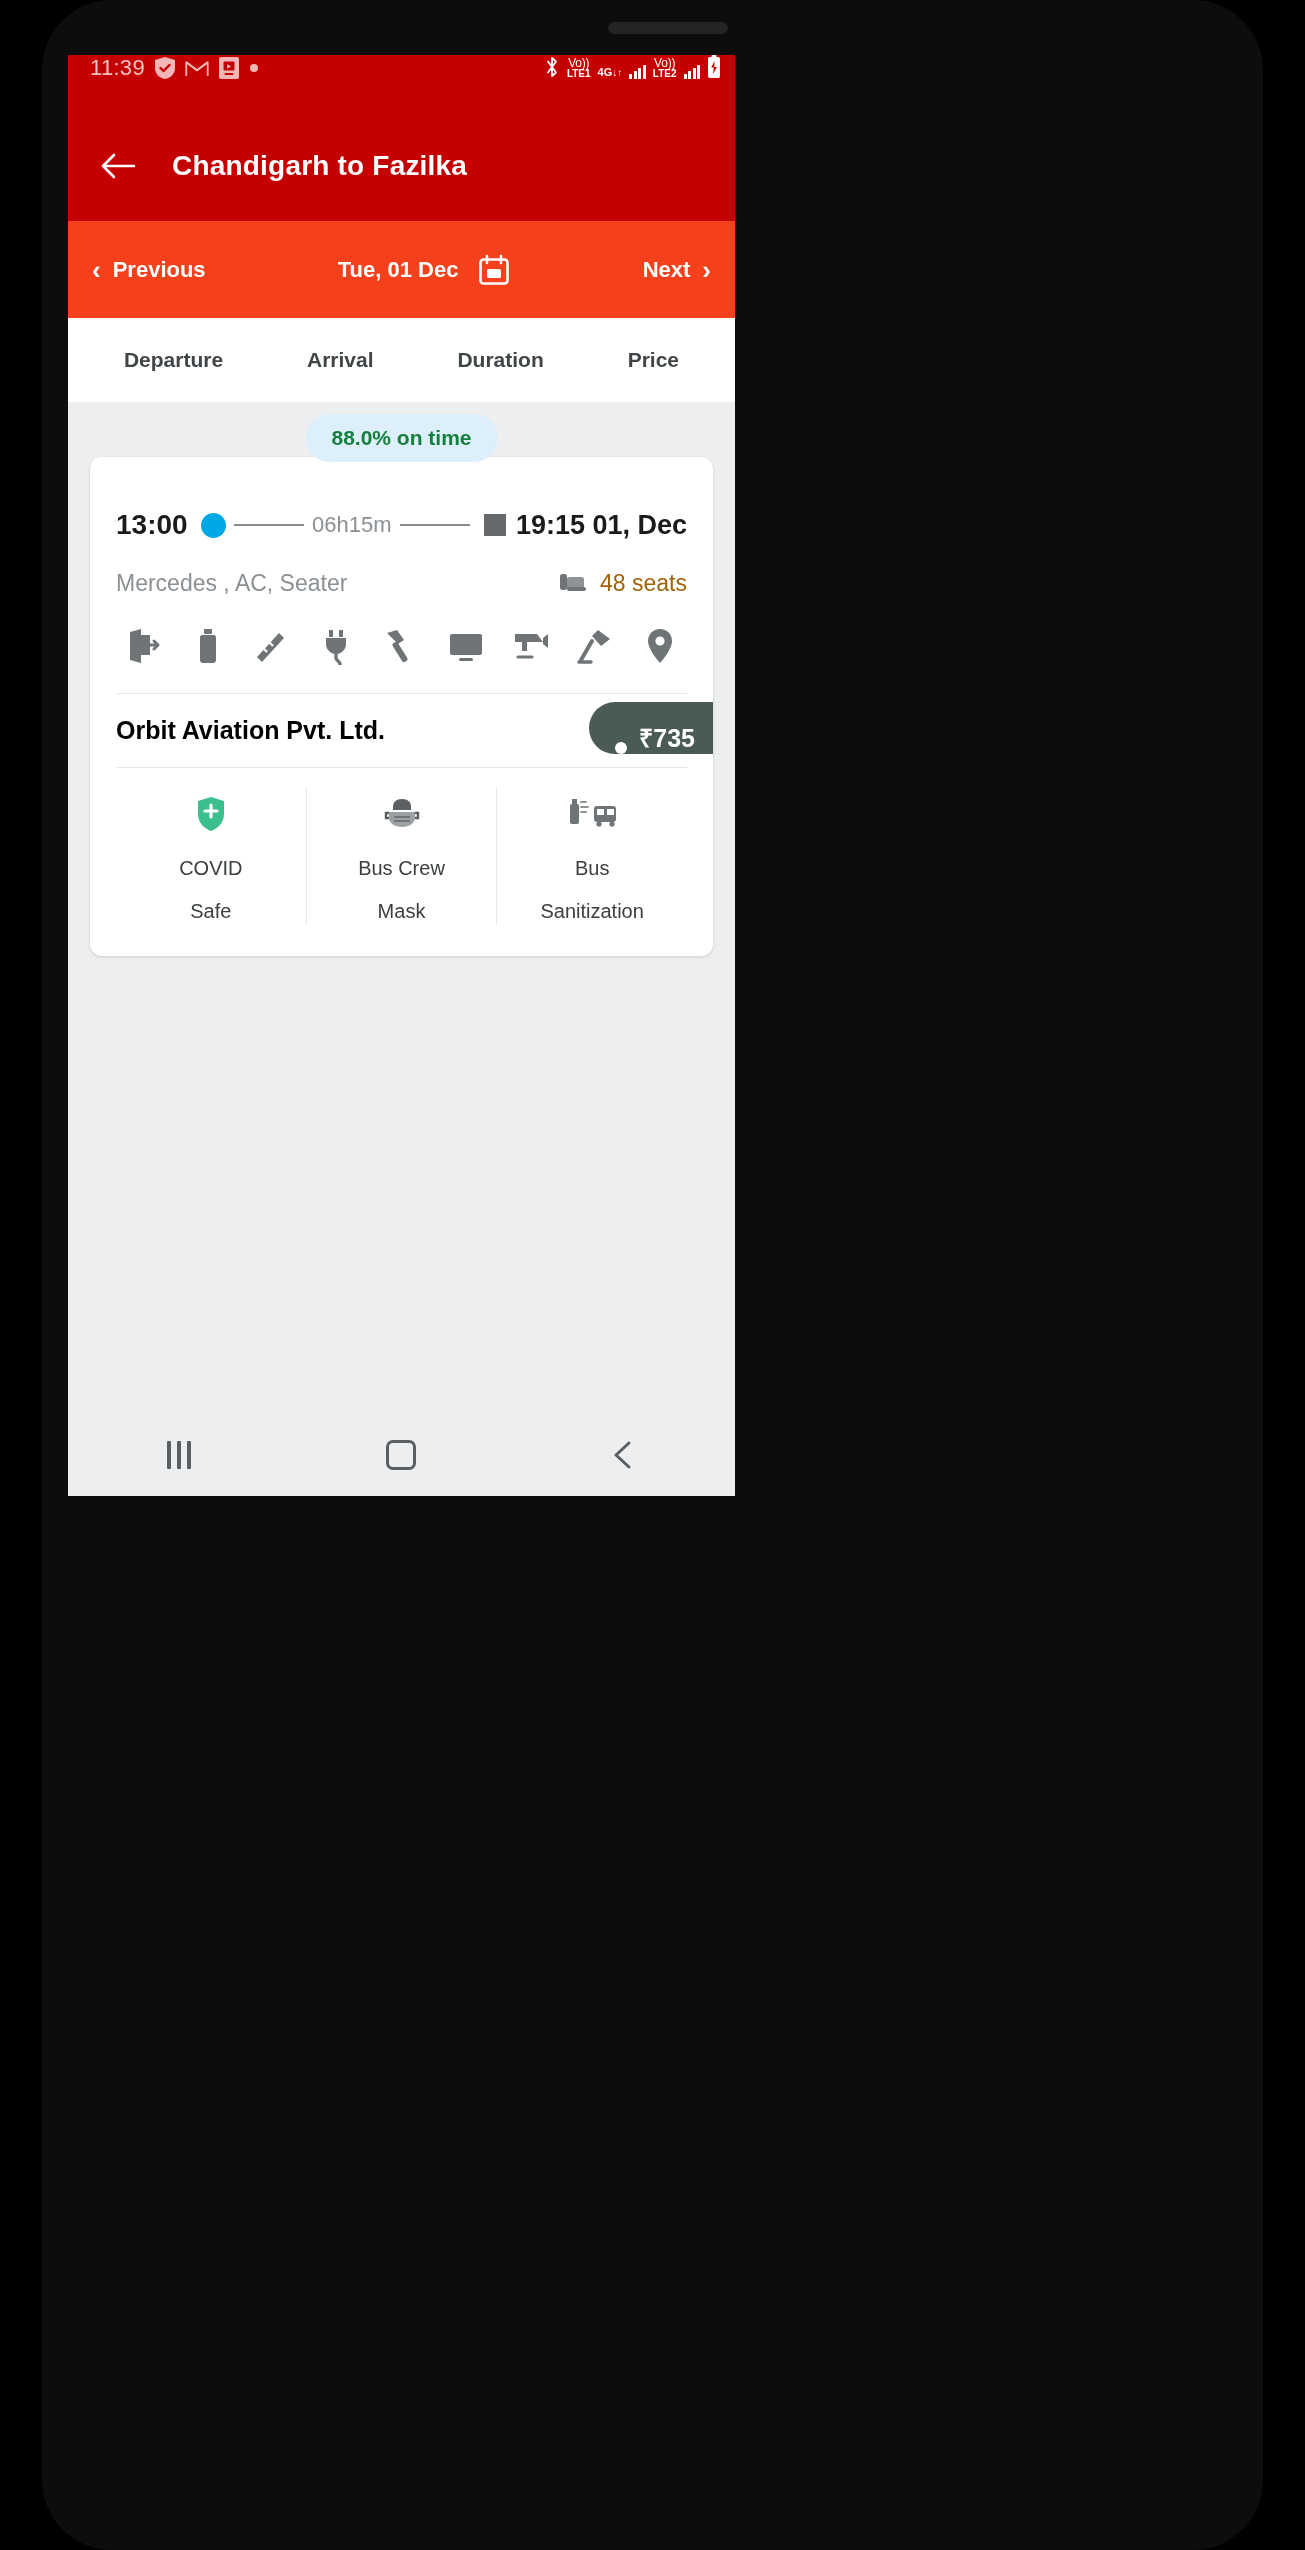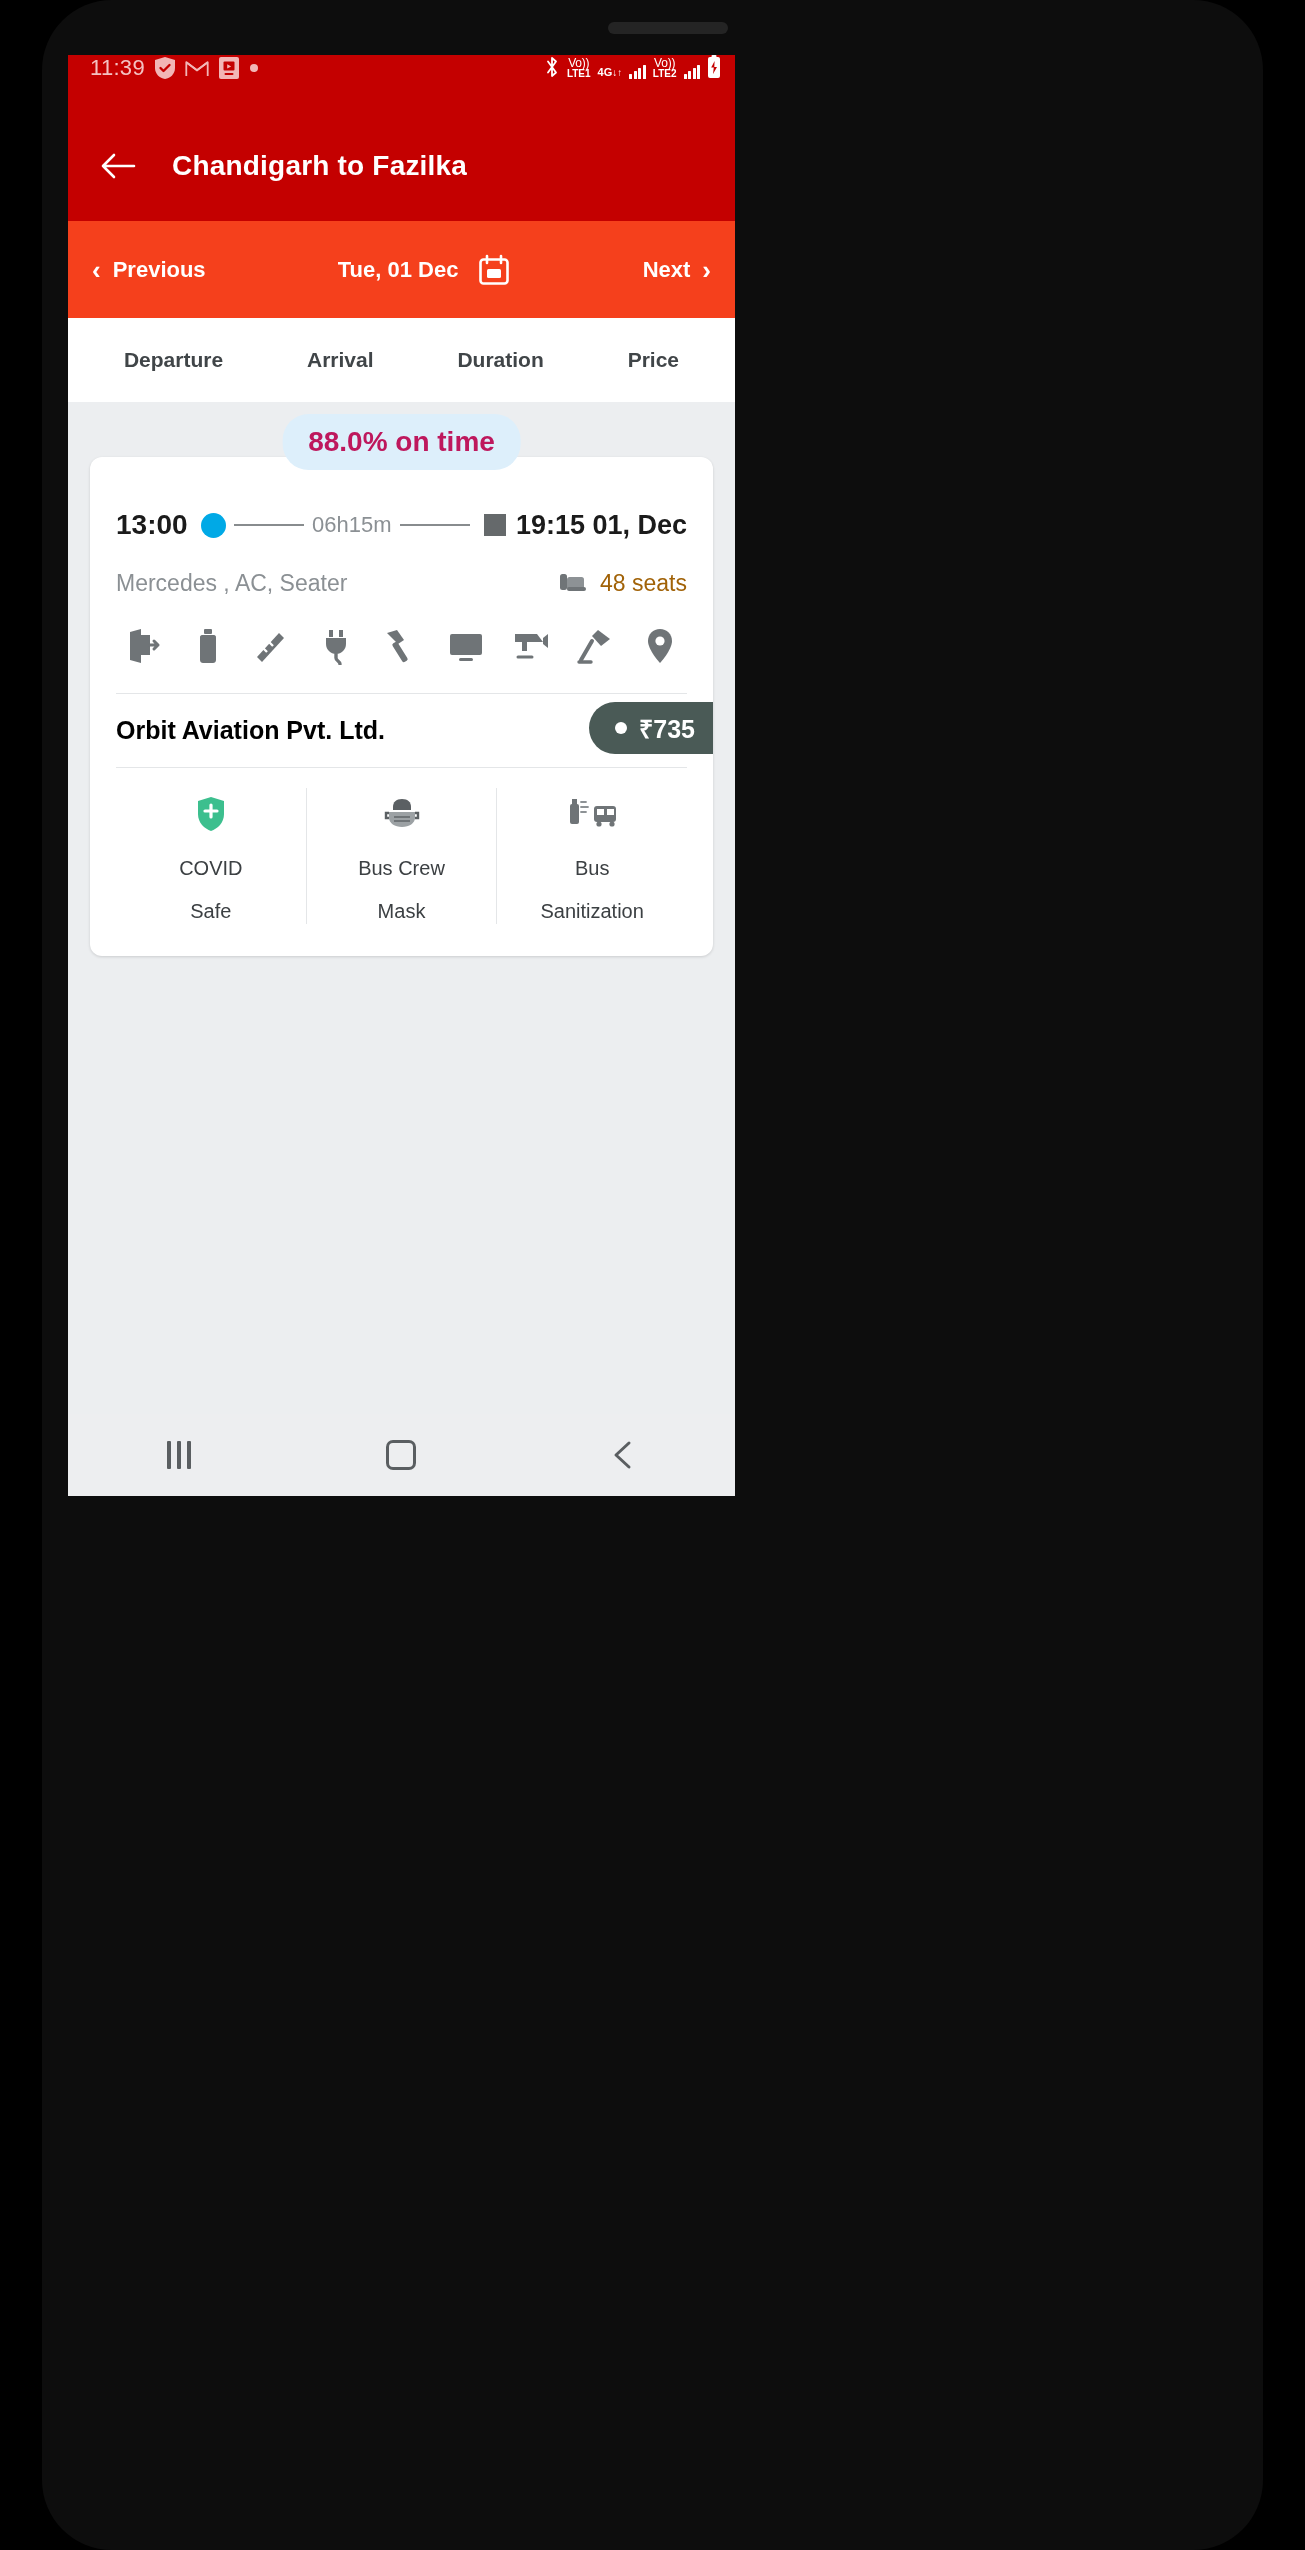--- a/index.html
+++ b/index.html
@@ -94,22 +94,22 @@
     padding: 0 14px;
   }
   .tab { color:#404548; font-size:21px; font-weight:bold; cursor:pointer; }
 
   
   .results { background:#eceef0; padding: 20px 22px 0; position:relative; min-height: 1000px; }
 
   .ontime-badge {
     position:absolute; left:50%; transform:translateX(-50%);
     top: 12px;
-    background:#ddeffb; color:#be185d;
-    font-size:28px; font-weight:bold;
+    background:#ddeffb; color:#15803d;
+    font-size:21px; font-weight:bold;
     padding: 12px 26px; border-radius: 26px;
     z-index: 3;
   }
 
   .bus-card {
     margin-top: 35px;
     background:#fff; border-radius: 12px;
     padding: 26px 26px 14px;
     position:relative;
     box-shadow: 0 1px 3px rgba(0,0,0,.14);
@@ -139,21 +139,21 @@
     display:flex; align-items:center;
     padding: 22px 0 22px;
     border-bottom: 1px solid #e4e6e8;
     position:relative;
   }
   .operator { font-size:25px; font-weight:bold; color:#000000; }
   .price-tag {
     position:absolute; right:-26px; top:8px;
     background:#4a5a56; color:#fff;
     font-size:25px; font-weight:bold;
-    height:52px; display:flex; align-items:center; gap:12px;
+    height:52px; display:flex; align-items:flex-end; gap:12px;
     padding: 0 18px 0 26px;
     border-top-left-radius: 26px; border-bottom-left-radius: 26px;
   }
   .price-dot { width:12px;height:12px;border-radius:50%;background:#fff; }
 
   .covid-row { display:flex; align-items:flex-start; padding: 20px 0 18px; }
   .covid-cell {
     flex:1; display:flex; flex-direction:column; align-items:center; gap:24px;
     text-align:center;
   }

